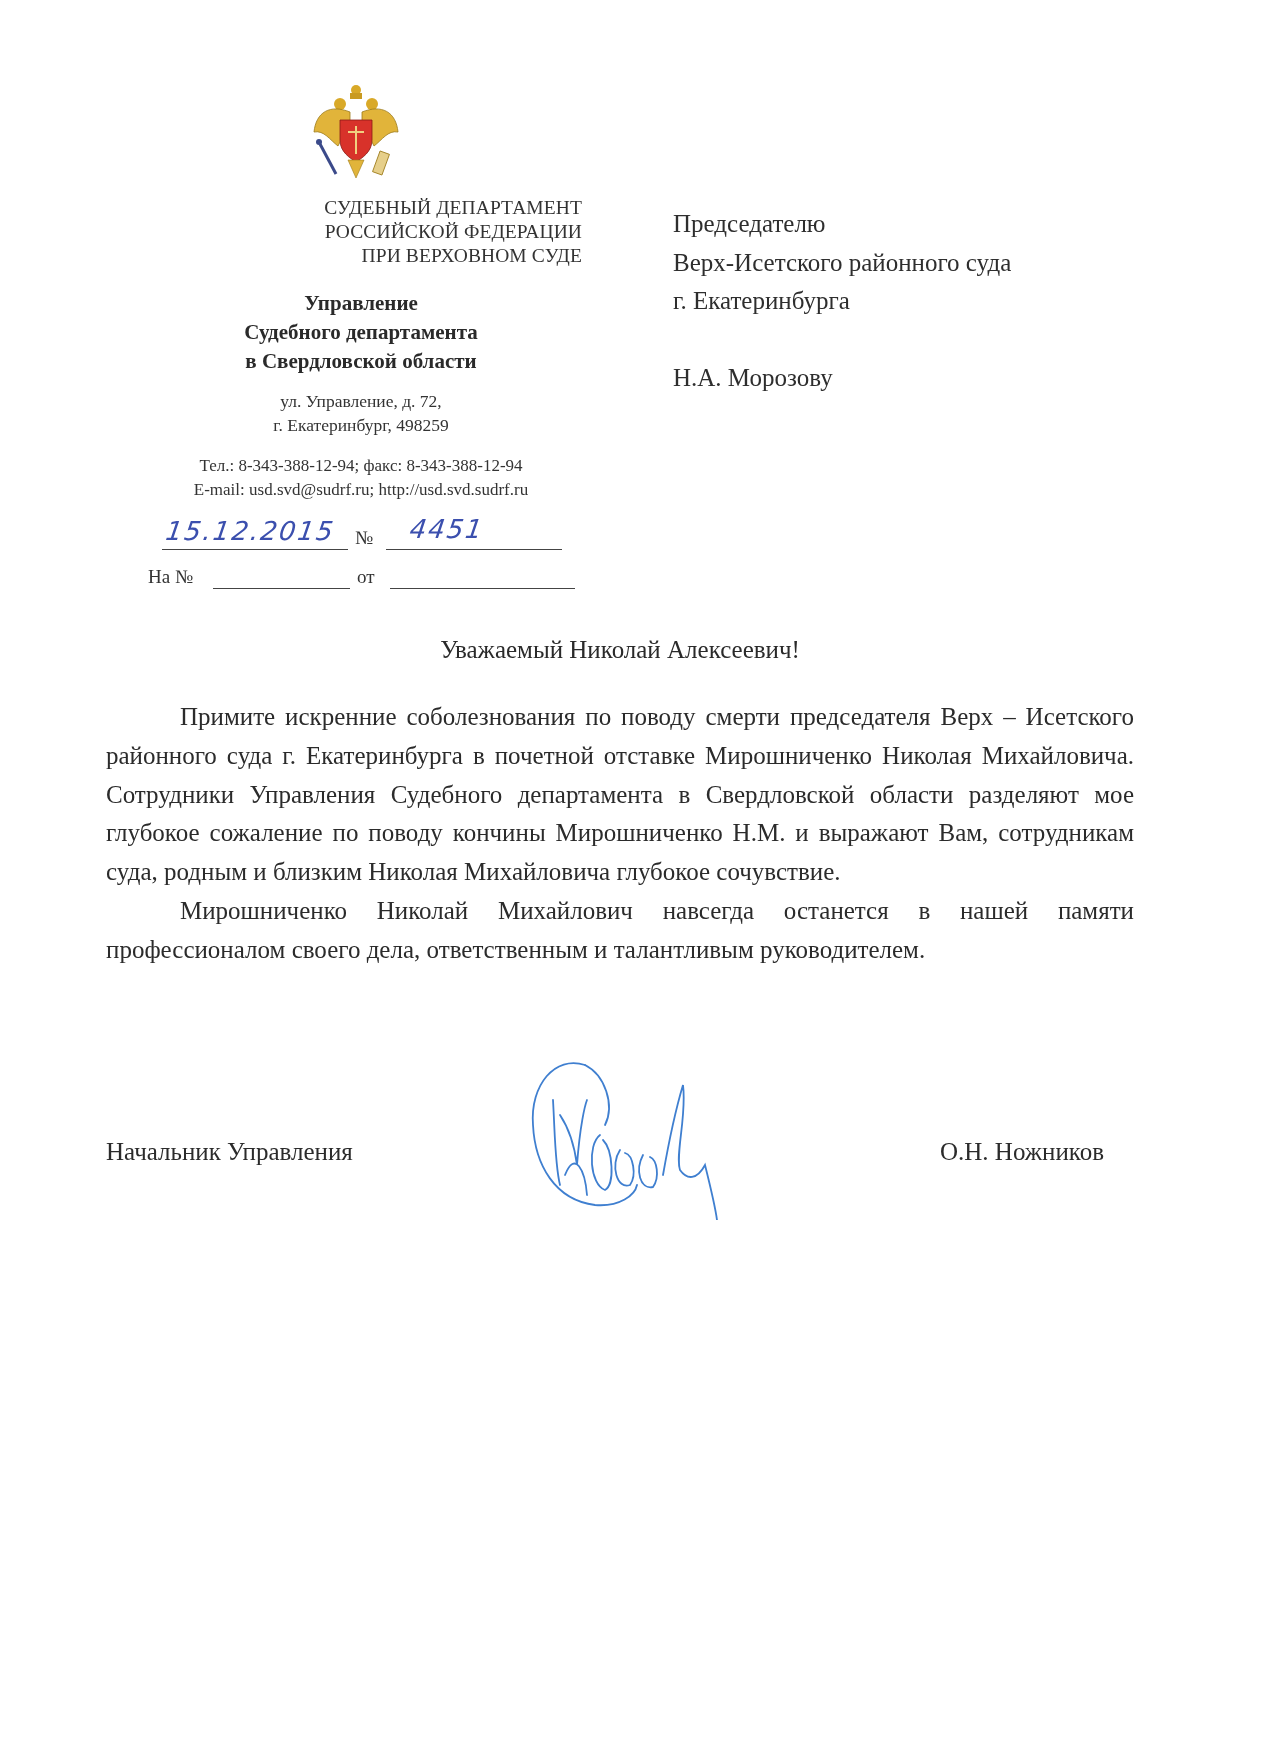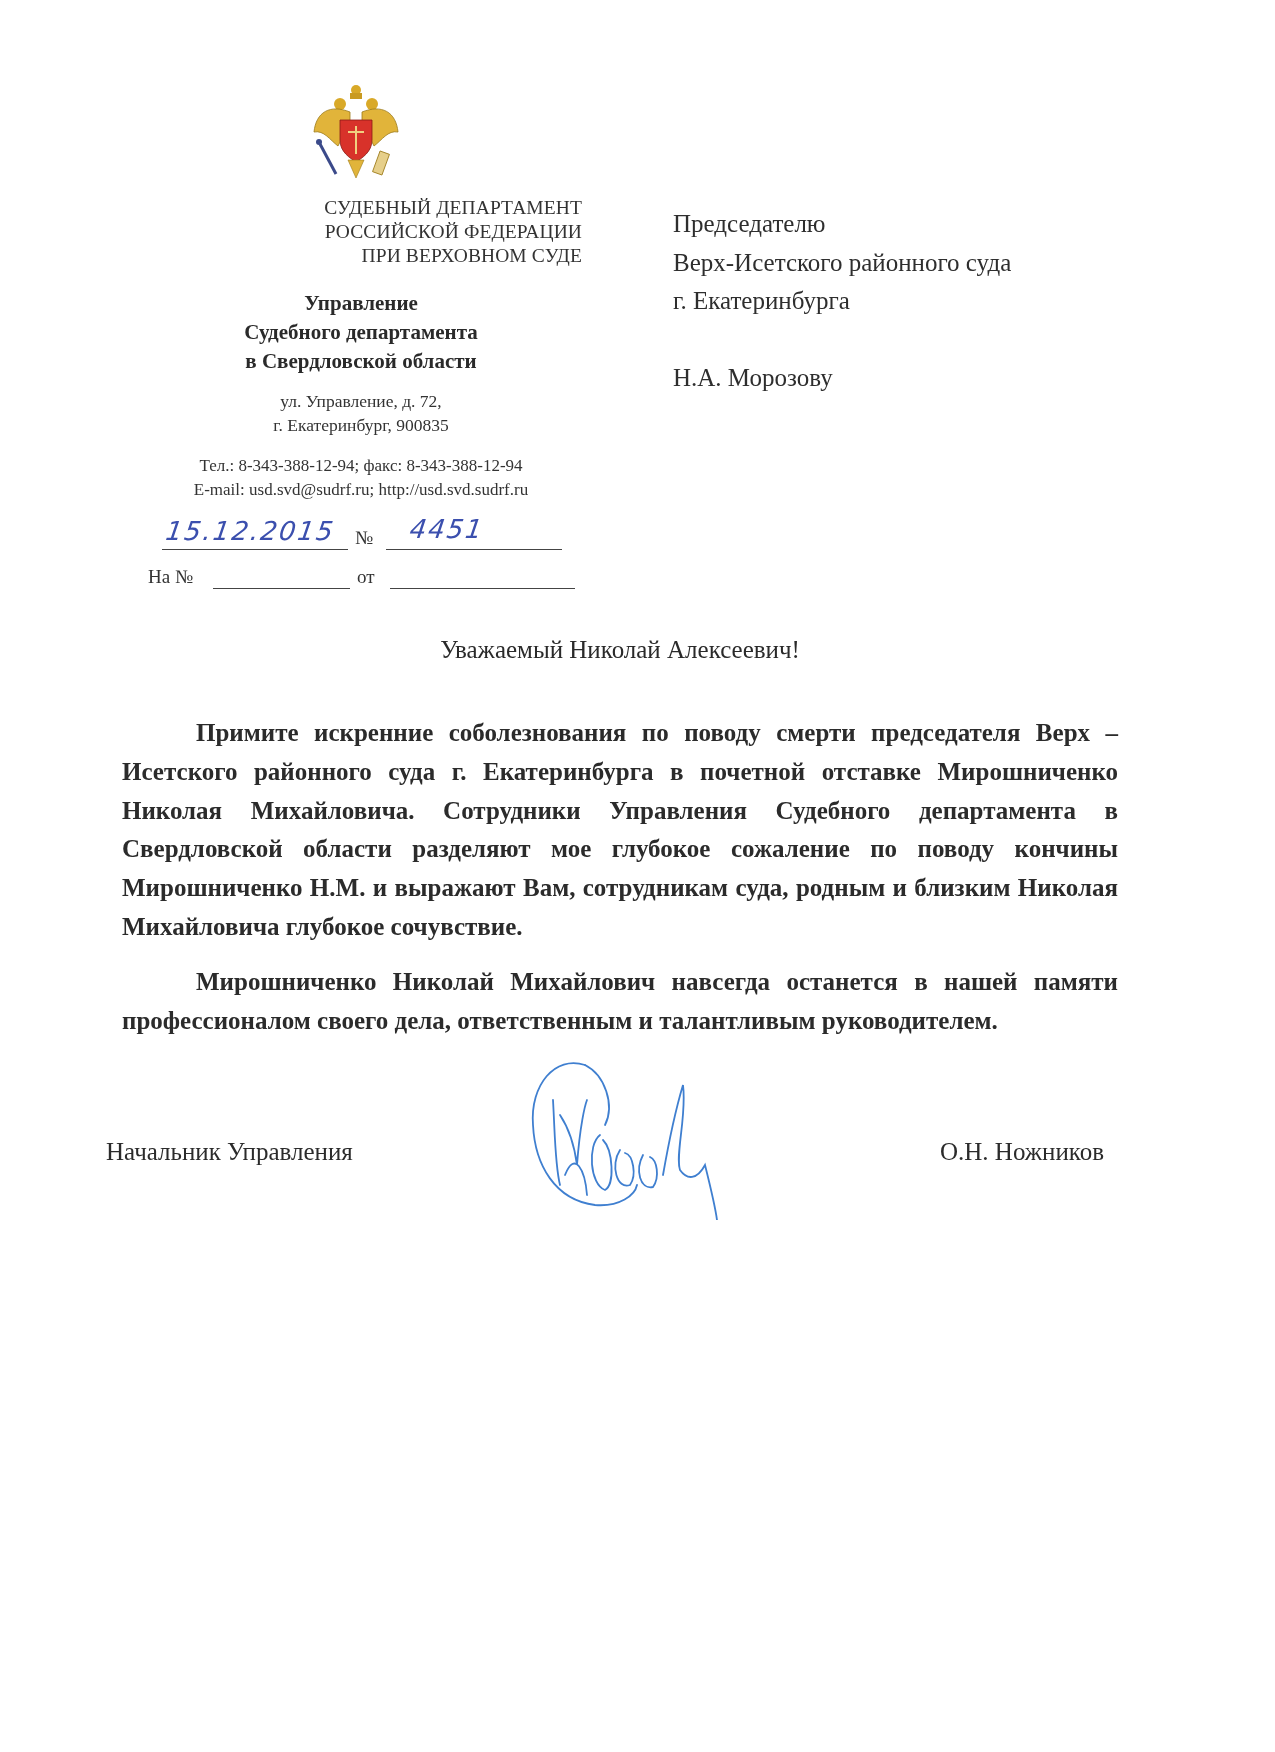--- a/index.html
+++ b/index.html
@@ -24,21 +24,21 @@
     .recipient { left: 662px; top: 205px; font-size: 25px; line-height: 38.5px; color: #2e2e2e; margin-left: 11px; }
     .recipient .gap { height: 38px; }
 
     
     .salutation { left: 0; width: 1240px; top: 636px; text-align: center;
                   font-size: 25px; font-weight: normal; color: #2a2a2a; }
 
     
     .body-text { left: 106px; width: 1028px; top: 698px; font-size: 25px; line-height: 38.8px;
                  text-align: justify; color: #2b2b2b; }
-    .body-text p { margin: 16px; text-indent: 74px; font-weight: bold; }
+    .body-text p { margin: 0; text-indent: 74px; }
 
     
     .sig-title { left: 106px; top: 1138px; font-size: 25px; color: #2b2b2b; }
     .sig-name  { left: 940px; top: 1138px; font-size: 25px; color: #2b2b2b; }
     .signature { left: 525px; top: 1055px; width: 235px; height: 165px; }
   </style>
 </head>
 <body>
 
 <svg class="abs emblem" viewBox="0 0 92 102">
@@ -70,21 +70,21 @@
 </div>
 
 <div class="abs lh-col org">
   <div>Управление</div>
   <div>Судебного департамента</div>
   <div>в Свердловской области</div>
 </div>
 
 <div class="abs lh-col addr">
   <div>ул. Управление, д. 72,</div>
-  <div>г. Екатеринбург, 900835</div>
+  <div>г. Екатеринбург, 498259</div>
 </div>
 
 <div class="abs lh-col contacts">
   <div>Тел.: 8-343-388-12-94; факс: 8-343-388-12-94</div>
   <div>E-mail: usd.svd@sudrf.ru; http://usd.svd.sudrf.ru</div>
 </div>
 
 <div class="abs regline" style="left:0;top:0;width:1275px;height:1px;">
   <div class="uline" style="left:162px;top:549px;width:186px;"></div>
   <div class="hand" style="left:166px;top:516px;">15.12.2015</div>

